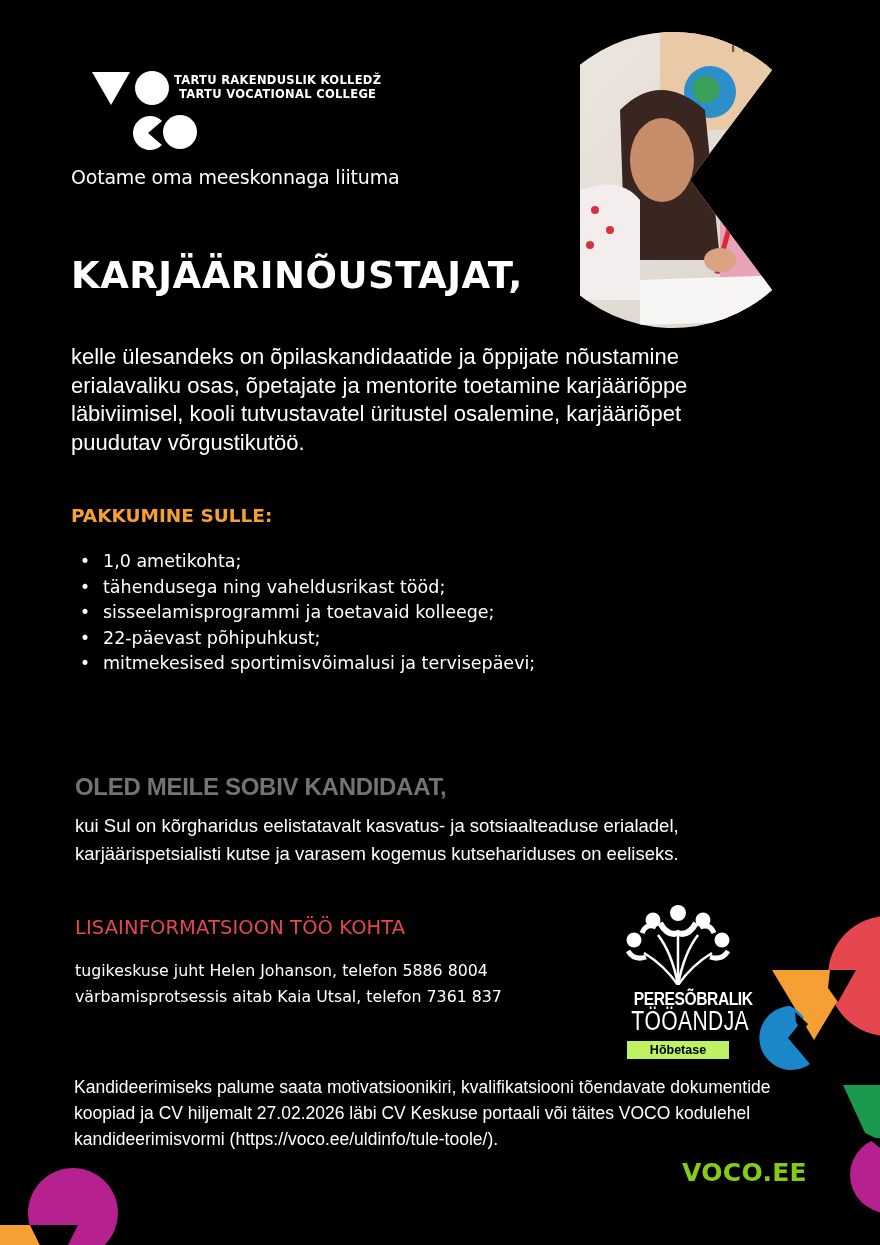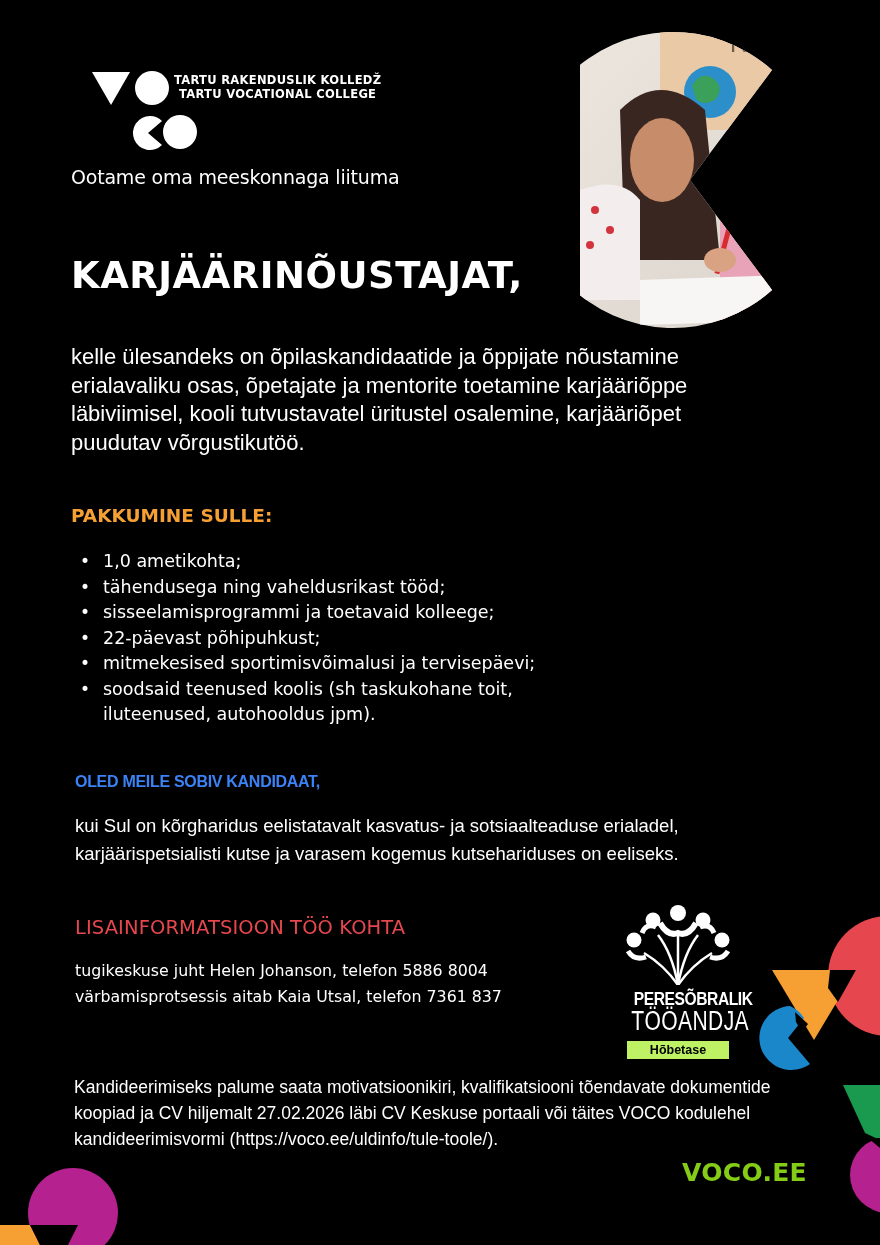--- a/index.html
+++ b/index.html
@@ -18,21 +18,21 @@
   .subtitle { left: 71px; top: 166px; font-size: 19px; color: #fff; letter-spacing: -0.2px; }
   .title { left: 71px; top: 254px; font-size: 37px; font-weight: bold; color: #fff; letter-spacing: 0.5px; }
 
   .intro { left: 71px; top: 343px; width: 700px; font-family: "Liberation Sans", sans-serif; font-size: 22px; line-height: 28.5px; color: #fff; }
 
   .h-orange { left: 71px; top: 505px; font-size: 18.5px; font-weight: bold; color: #f6a033; }
   .offer-list { left: 80px; top: 539px; width: 520px; font-size: 17.5px; line-height: 25.5px; color: #fff; list-style: none; margin-top: 10px; }
   .offer-list li { position: relative; padding-left: 23px; }
   .offer-list li::before { content: "•"; position: absolute; left: 0; top: 0; font-size: 17px; }
 
-  .h-blue { left: 75px; top: 773px; font-family: "Liberation Sans", sans-serif; font-size: 16px; font-weight: bold; color: #3b82f6; letter-spacing: -0.3px; }
+  .h-blue { left: 75px; top: 773px; font-family: "Liberation Sans", sans-serif; font-size: 24px; font-weight: bold; color: #737373; letter-spacing: -0.3px; }
   .cand-text { left: 75px; top: 812px; width: 740px; font-family: "Liberation Sans", sans-serif; font-size: 18.5px; line-height: 28px; color: #fff; }
 
   .h-red { left: 75px; top: 916px; font-size: 19.5px; color: #e6474e; letter-spacing: 0.1px; }
   .contacts { left: 75px; top: 958px; width: 520px; font-size: 15.8px; line-height: 26px; color: #fff; }
 
   
   #tree { left: 622px; top: 903px; width: 112px; height: 82px; }
   .badge-line1 { left: 624px; top: 988px; width: 108px; text-align: center; font-family: "Liberation Sans", sans-serif; font-weight: bold; font-size: 19px; transform: scaleX(0.82); transform-origin: center; letter-spacing: -0.5px; }
   .badge-line2 { left: 618px; top: 1006px; width: 120px; text-align: center; font-family: "Liberation Sans", sans-serif; font-size: 27px; transform: scaleX(0.78); transform-origin: center; letter-spacing: 0.5px; }
   .badge-tag { left: 627px; top: 1041px; width: 102px; height: 18px; background: #bef264; color: #000; text-align: center; font-family: "Liberation Sans", sans-serif; font-weight: bold; font-size: 12.5px; line-height: 18px; }
@@ -98,21 +98,20 @@
 
 <div class="abs intro">kelle ülesandeks on õpilaskandidaatide ja õppijate nõustamine erialavaliku osas, õpetajate ja mentorite toetamine karjääriõppe läbiviimisel, kooli tutvustavatel üritustel osalemine, karjääriõpet puudutav võrgustikutöö.</div>
 
 <div class="abs h-orange">PAKKUMINE SULLE:</div>
 <ul class="abs offer-list">
   <li>1,0 ametikohta;</li>
   <li>tähendusega ning vaheldusrikast tööd;</li>
   <li>sisseelamisprogrammi ja toetavaid kolleege;</li>
   <li>22-päevast põhipuhkust;</li>
   <li>mitmekesised sportimisvõimalusi ja tervisepäevi;</li>
-  <li>soodsaid teenused koolis (sh taskukohane toit, iluteenused, autohooldus jpm).</li>
 </ul>
 
 <div class="abs h-blue">OLED MEILE SOBIV KANDIDAAT,</div>
 <div class="abs cand-text">kui Sul on kõrgharidus eelistatavalt kasvatus- ja sotsiaalteaduse erialadel, karjäärispetsialisti kutse ja varasem kogemus kutsehariduses on eeliseks.</div>
 
 <div class="abs h-red">LISAINFORMATSIOON TÖÖ KOHTA</div>
 <div class="abs contacts">
   <div>tugikeskuse juht Helen Johanson, telefon 5886 8004</div>
   <div>värbamisprotsessis aitab Kaia Utsal, telefon 7361 837</div>
 </div>

